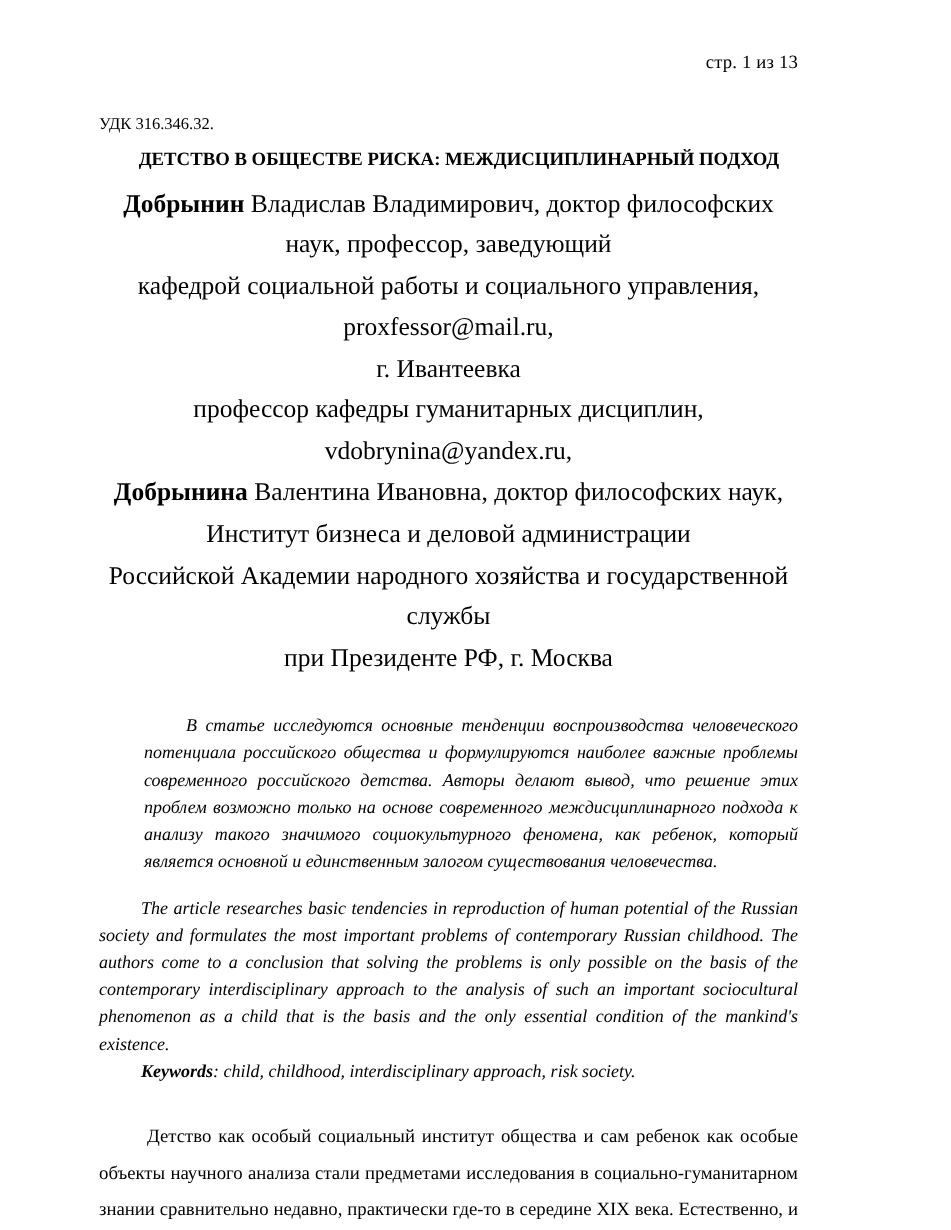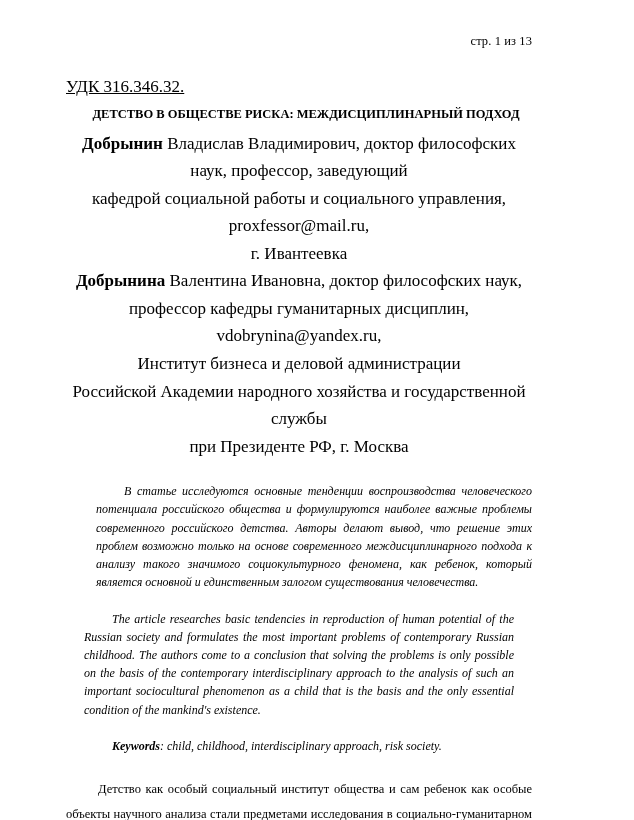--- a/index.html
+++ b/index.html
@@ -22,23 +22,22 @@
     padding: 34px 66px 0 66px;
     position: relative;
   }
   .page-header {
     text-align: right;
     font-size: 12.5px;
     margin-bottom: 28px;
     letter-spacing: 0.1px;
   }
   .udc {
-    font-size: 17px;
+    font-size: 11px;
     margin-bottom: 8px;
-    text-decoration: underline;
   }
   .title {
     text-align: center;
     font-size: 12.5px;
     font-weight: bold;
     margin-bottom: 6px;
     line-height: 1.5;
     text-indent: 14px;
   }
   .author-line {
@@ -70,21 +69,21 @@
     font-style: italic;
   }
   .abstract-en {
     font-style: italic;
     font-size: 12px;
     text-align: justify;
     line-height: 1.52;
     margin-top: 12px;
   }
   .abstract-en p {
-    margin: 18px;
+    margin: 0;
     text-indent: 28px;
   }
   .keywords-en {
     margin-top: 2px;
   }
   .body-text {
     font-size: 12.5px;
     text-align: justify;
     line-height: 1.95;
     margin-top: 22px;
@@ -109,24 +108,24 @@
     <div class="author-line">
       <span class="bold">Добрынин</span><span> Владислав Владимирович, доктор философских наук, профессор, заведующий</span>
     </div>
     <div class="author-line">
       <span>кафедрой социальной работы и социального управления, proxfessor@mail.ru,</span>
     </div>
     <div class="author-line">
       <span>г. Ивантеевка</span>
     </div>
     <div class="author-line">
-      <span class="bold">Добрынина</span><span> Валентина Ивановна, доктор философских наук,</span>
+      <span>профессор кафедры гуманитарных дисциплин, vdobrynina@yandex.ru,</span>
     </div>
     <div class="author-line">
-      <span>профессор кафедры гуманитарных дисциплин, vdobrynina@yandex.ru,</span>
+      <span class="bold">Добрынина</span><span> Валентина Ивановна, доктор философских наук,</span>
     </div>
     <div class="author-line">
       <span>Институт бизнеса и деловой администрации</span>
     </div>
     <div class="author-line">
       <span>Российской Академии народного хозяйства и государственной службы</span>
     </div>
     <div class="author-line">
       <span>при Президенте РФ, г. Москва</span>
     </div>

